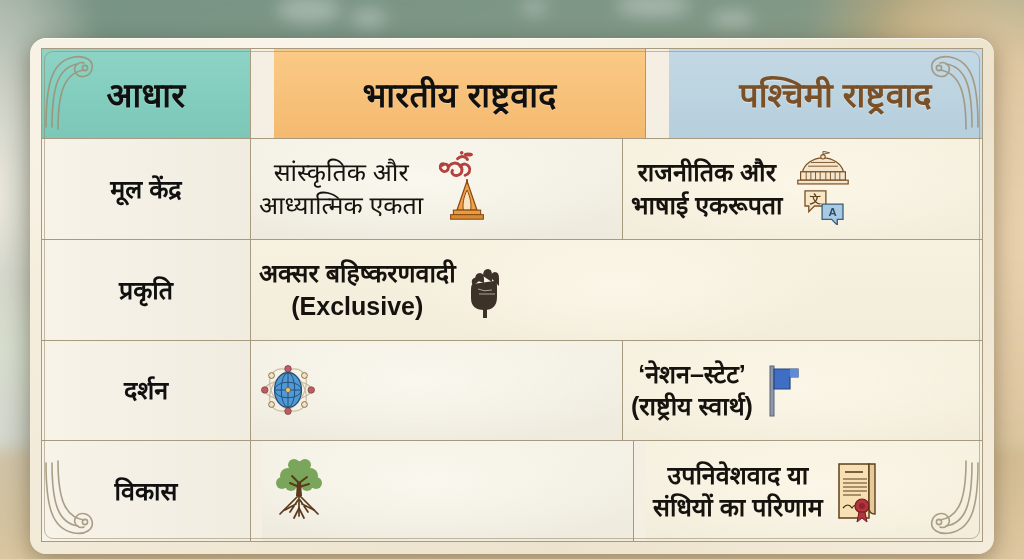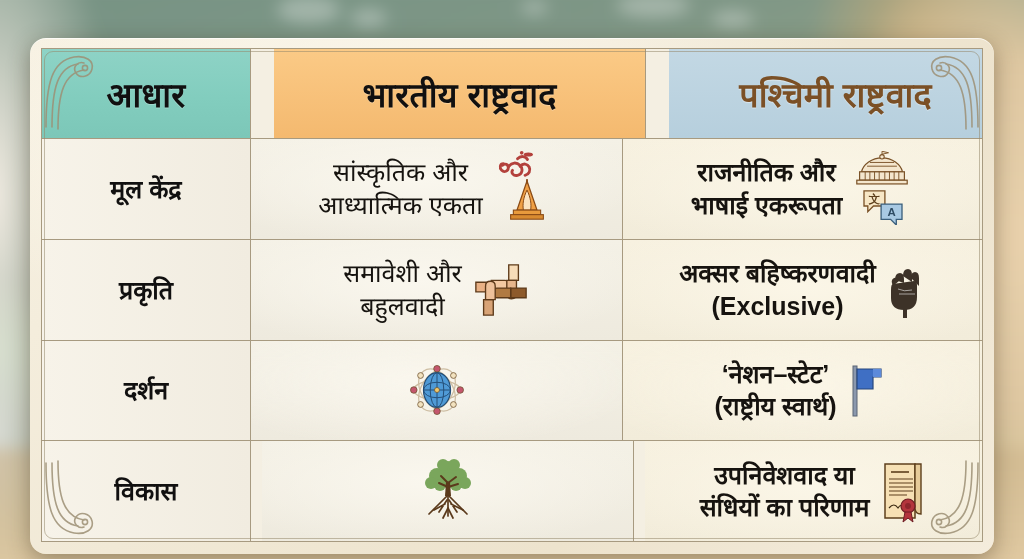--- a/index.html
+++ b/index.html
@@ -160,21 +160,21 @@
     font-weight: bold;
     font-size: 25px;
     color: #111010;
     line-height: 1.28;
     text-align: center;
     white-space: nowrap;
   }
   .cell-body {
     display: flex;
     align-items: center;
-    justify-content: center;
+    justify-content: flex-start;
     gap: 10px;
     width: 100%;
     padding: 0 8px;
   }
   .cell-text {
     font-size: 25px;
     line-height: 1.3;
     color: #16130f;
     text-align: center;
     white-space: pre-line;
@@ -324,40 +324,20 @@
           </span>
         </div>
       </div>
     </div>
 
     <div class="row">
       <div class="cell c-basis b-basis">
         <span class="cell-label">प्रकृति</span>
       </div>
 
-      <div class="cell c-ind b-ind">
-        <div class="cell-body">
-          <span class="cell-text">समावेशी और
-बहुलवादी</span>
-          <span class="icon-slot">
-            <svg width="58" height="58" viewBox="0 0 60 60">
-              <g stroke="#5d3a1a" stroke-width="1.4">
-                <path d="M4 22 h16 v10 h-16 z" fill="#e9b185"></path>
-                <path d="M20 20 h14 q5 0 5 5 t-5 5 h-14 z" fill="#f3c9a2"></path>
-                <path d="M38 4 h10 v16 h-10 z" fill="#f7dcb8"></path>
-                <path d="M36 20 v14 q0 5 5 5 t5 -5 v-14 z" fill="#e7b68c"></path>
-                <path d="M56 28 h-16 v10 h16 z" fill="#8d5a2b"></path>
-                <path d="M40 28 h-14 q-5 0 -5 5 t5 5 h14 z" fill="#b07a42"></path>
-                <path d="M22 56 h-10 v-16 h10 z" fill="#d8a376"></path>
-                <path d="M24 40 v-14 q0 -5 -5 -5 t-5 5 v14 z" fill="#eec19a"></path>
-              </g>
-            </svg>
-          </span>
-        </div>
-      </div>
 
       <div class="cell c-west b-west">
         <div class="cell-body">
           <span class="cell-text">अक्सर बहिष्करणवादी
 (Exclusive)</span>
           <span class="icon-slot">
             <svg width="40" height="56" viewBox="0 0 40 56">
               <g fill="#3d3228">
                 <path d="M9 18 q0 -7 5 -7 q4 0 4 6 v4 z"></path>
                 <path d="M17 14 q0 -7 5 -7 q4 0 4 6 v7 z"></path>

